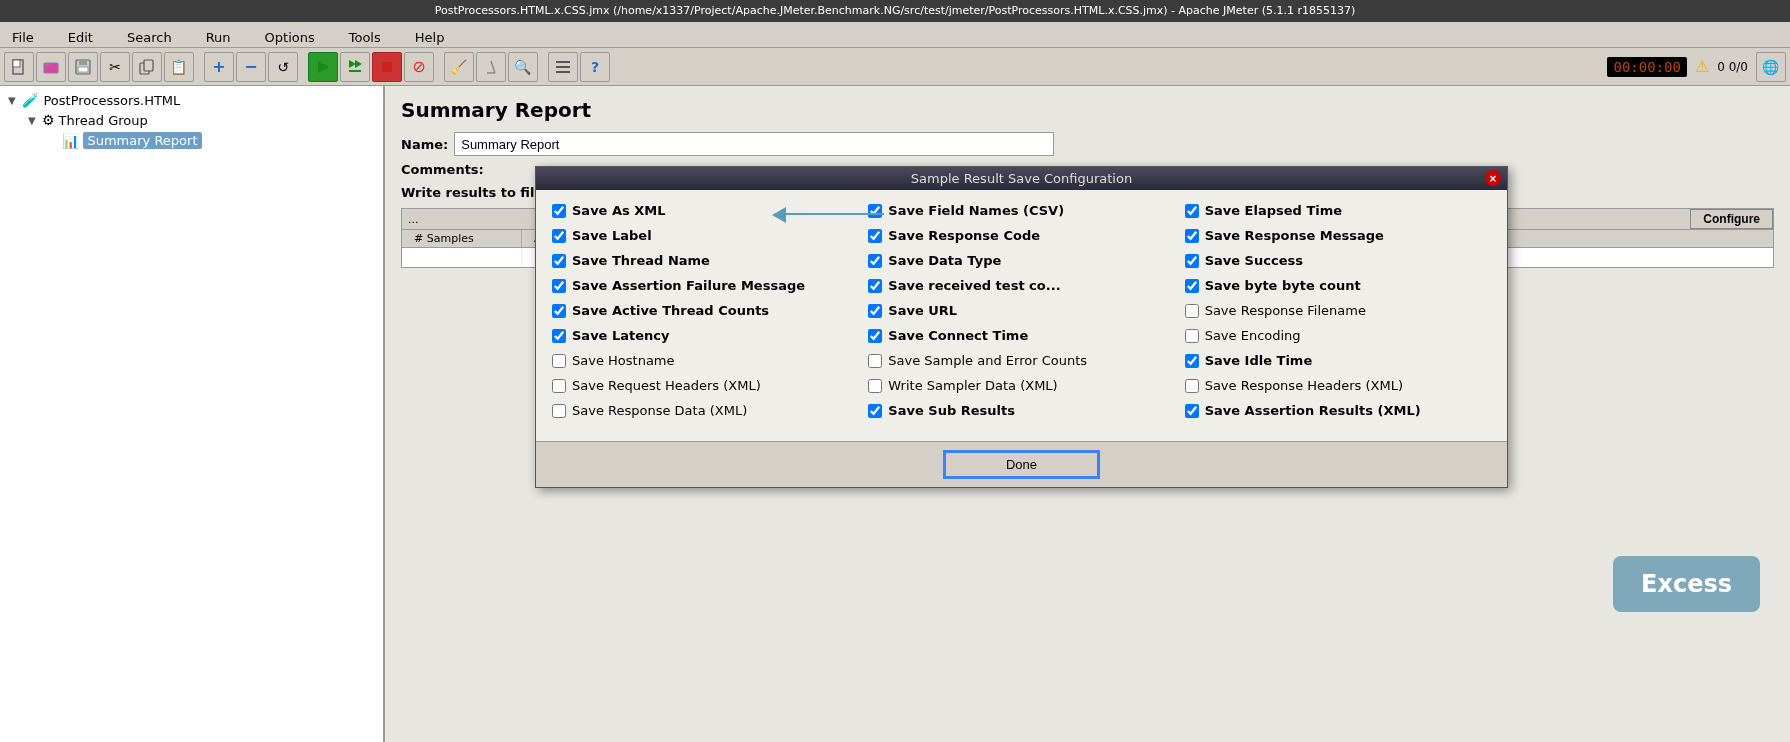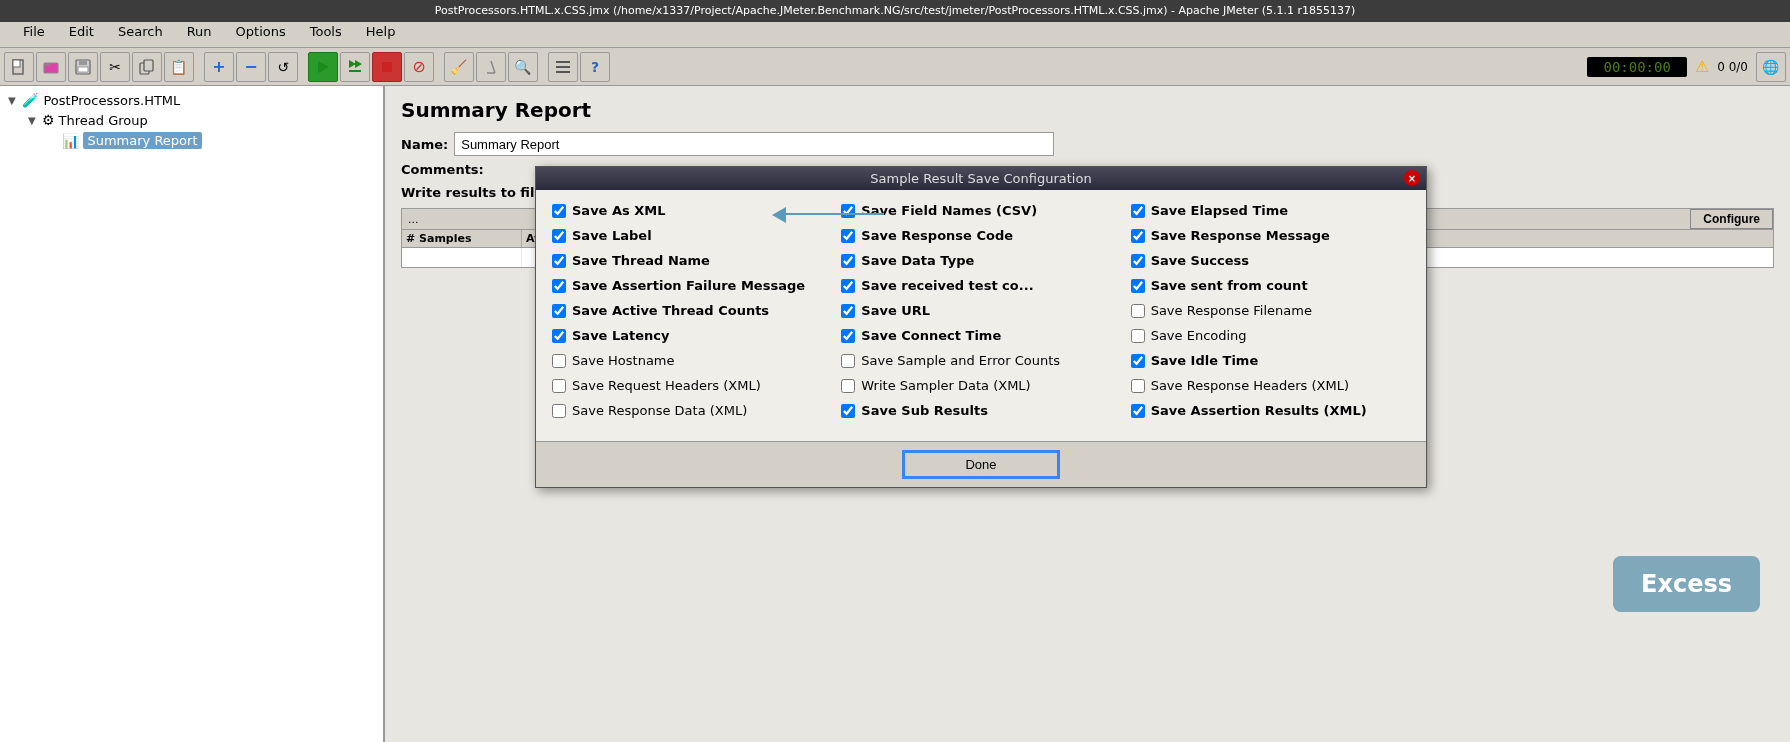--- a/index.html
+++ b/index.html
@@ -14,24 +14,24 @@
       padding: 3px 0;
       height: 22px;
       line-height: 16px;
     }
 
     
     .menu-bar {
       background: #d4d0c8;
       border-bottom: 1px solid #999;
       display: flex;
-      align-items: flex-start;
+      align-items: flex-end;
       height: 26px;
-      padding: 0 15px;
-      gap: 8px;
+      padding: 0 4px;
+      gap: 18px;
     }
     .menu-item {
       padding: 2px 8px;
       cursor: pointer;
       font-size: 13px;
       border-radius: 2px;
     }
 
     
     .toolbar {
@@ -52,24 +52,24 @@
       cursor: pointer;
       font-size: 14px;
     }
     .tb-sep { width: 6px; }
     .tb-right {
       margin-left: auto;
       display: flex; align-items: center; gap: 8px;
     }
     .timer-display {
       background: #000;
-      color: #4d7c0f;
+      color: #c2410c;
       font-family: monospace;
       font-size: 14px;
-      padding: 2px 16px;
+      padding: 2px 6px;
       border-radius: 2px;
     }
     .warn-icon { color: #f0b000; font-size: 16px; }
     .error-count { font-size: 12px; }
 
     
     .main-layout {
       display: flex;
       height: calc(742px - 22px - 26px - 38px);
       background: #d4d0c8;
@@ -125,37 +125,37 @@
     .section-title { font-weight: bold; font-size: 13px; margin: 8px 0 4px 0; }
     .configure-btn {
       margin-left: auto;
       padding: 2px 12px;
       background: #d4d0c8;
       border: 1px solid #888;
       cursor: pointer;
       font-size: 12px;
       font-weight: bold;
     }
-    .tcol { padding: 2px 4px; border-right: 1px solid #aaa; font-size: 11px; font-weight: bold; }
+    .tcol { padding: 2px 12px; border-right: 1px solid #aaa; font-size: 11px; }
     .tcell { padding: 2px 6px; border-right: 1px solid #eee; min-width: 50px; }
 
     
     .modal-overlay {
       position: absolute;
       top: 0; left: 0; right: 0; bottom: 0;
       background: transparent;
       display: flex;
       align-items: flex-start;
       justify-content: flex-start;
       padding-top: 80px;
       padding-left: 150px;
       z-index: 100;
     }
     .modal {
-      width: 892px;
+      width: 973px;
       background: #e8e6e0;
       border: 1px solid #555;
       box-shadow: 3px 3px 10px rgba(0,0,0,0.4);
     }
     .modal-titlebar {
       background: linear-gradient(to bottom, #4a4a5a, #2a2a3a);
       color: #ddd;
       display: flex;
       align-items: center;
       justify-content: center;
@@ -451,21 +451,21 @@
                 <input type="checkbox" checked="" style="">
                 <span class="cb-label cb-bold">Save Assertion Failure Message</span>
               </div>
               <div class="cb-row">
                 <input type="checkbox" checked="" style="">
                 <span class="cb-label cb-bold">Save received test co...</span>
               </div>
 
               <div class="cb-row">
                 <input type="checkbox" checked="" style="">
-                <span class="cb-label cb-bold">Save sent from count</span>
+                <span class="cb-label cb-bold">Save byte byte count</span>
               </div>
               <div class="cb-row">
                 <input type="checkbox" checked="" style="">
                 <span class="cb-label cb-bold">Save Active Thread Counts</span>
               </div>
               <div class="cb-row">
                 <input type="checkbox" checked="" style="">
                 <span class="cb-label cb-bold">Save URL</span>
               </div>
 

